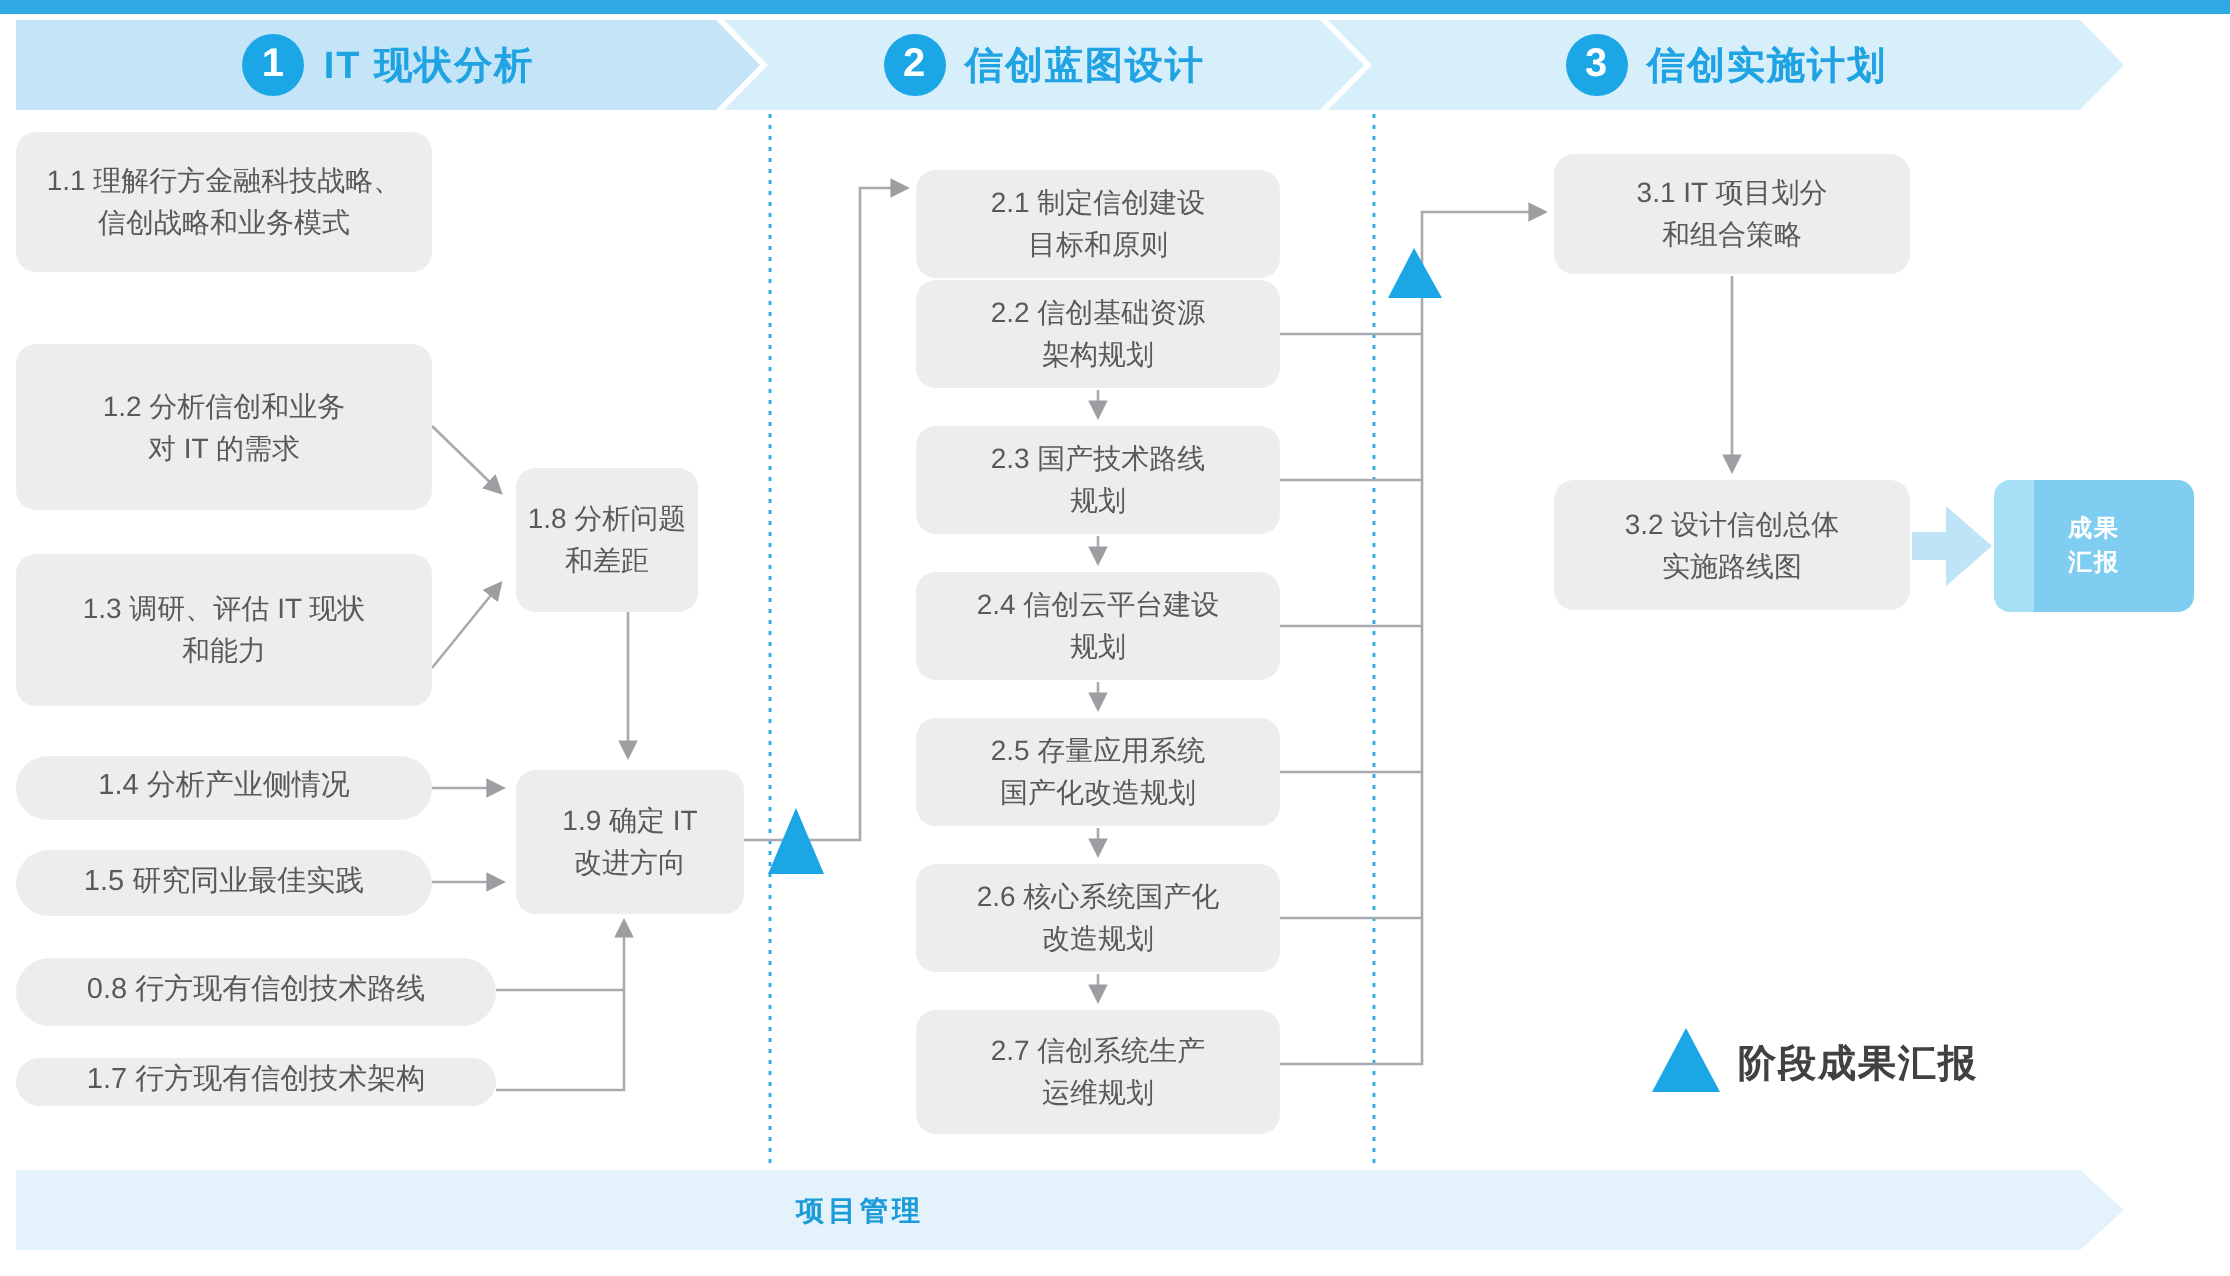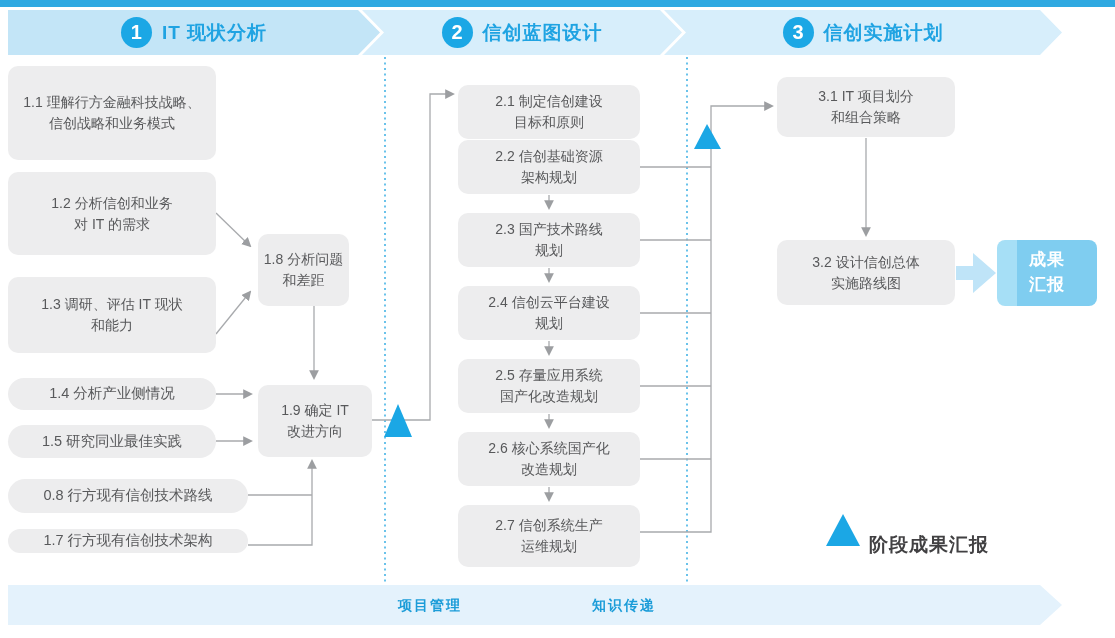--- a/index.html
+++ b/index.html
@@ -26,26 +26,26 @@
   .box{
     position:absolute;background:#EDEDEE;border-radius:10px;color:#58595B;
     font-size:14px;line-height:1.5;text-align:center;white-space:pre-line;
     display:flex;align-items:center;justify-content:center;padding:2px 4px;box-sizing:border-box;
   }
   .pill{border-radius:17px;font-size:14.5px;text-align:right;}
   
   .deliv{
     position:absolute;left:997px;top:240px;width:100px;height:66px;border-radius:8px;
     background:linear-gradient(90deg,#A6DFF6 0,#A6DFF6 20px,#7FCDF0 20px);
-    color:#fff;font-weight:bold;font-size:17px;line-height:1.45;letter-spacing:1px;
+    color:#fff;font-weight:bold;font-size:12px;line-height:1.45;letter-spacing:1px;
     display:flex;align-items:center;justify-content:center;text-align:right;white-space:pre-line;
   }
   
   .legendtext{position:absolute;left:869px;top:518px;height:30px;line-height:30px;
-    color:#414042;font-weight:bold;font-size:19px;letter-spacing:1px;margin-top:12px;}
+    color:#414042;font-weight:bold;font-size:19px;letter-spacing:1px;}
   
   .bottomband{position:absolute;left:8px;top:585px;width:1054px;height:40px;background:#E4F2FC;
     clip-path:polygon(0 0,calc(100% - 22px) 0,100% 50%,calc(100% - 22px) 100%,0 100%);}
   .bottomlabel{position:absolute;top:0;height:40px;line-height:40px;color:#1B9CD8;
     font-weight:bold;font-size:14px;letter-spacing:2px;white-space:nowrap;}
   .bl1{left:390px;} .bl2{left:584px;}
 </style>
 </head>
 <body>
 
@@ -102,21 +102,21 @@
   </div>
   <div class="band band2">
     <span class="numcircle">2</span>
     <span class="bandtitle">信创蓝图设计</span>
   </div>
   <div class="band band3">
     <span class="numcircle">3</span>
     <span class="bandtitle">信创实施计划</span>
   </div>
 
-  <div class="box" style="left:8px;top:66px;width:208px;height:94px">1.1 理解行方金融科技战略、
+  <div class="box" style="left:8px;top:66px;width:208px;height:70px">1.1 理解行方金融科技战略、
 信创战略和业务模式</div>
   <div class="box" style="left:8px;top:172px;width:208px;height:83px">1.2 分析信创和业务
 对 IT 的需求</div>
   <div class="box" style="left:8px;top:277px;width:208px;height:76px">1.3 调研、评估 IT 现状
 和能力</div>
   <div class="box pill" style="left:8px;top:378px;width:208px;height:32px">1.4 分析产业侧情况</div>
   <div class="box pill" style="left:8px;top:425px;width:208px;height:33px">1.5 研究同业最佳实践</div>
   <div class="box pill" style="left:8px;top:479px;width:240px;height:34px">0.8 行方现有信创技术路线</div>
   <div class="box pill" style="left:8px;top:529px;width:240px;height:24px">1.7 行方现有信创技术架构</div>
   <div class="box" style="left:258px;top:234px;width:91px;height:72px">1.8 分析问题
@@ -144,16 +144,15 @@
   <div class="box" style="left:777px;top:240px;width:178px;height:65px">3.2 设计信创总体
 实施路线图</div>
 
   <div class="deliv">成果
 汇报</div>
 
   <div class="legendtext">阶段成果汇报</div>
 
   <div class="bottomband">
     <span class="bottomlabel bl1">项目管理</span>
-    <span class="bottomlabel bl2">知识传递</span>
   </div>
 
 </div>
 
 </body></html>

